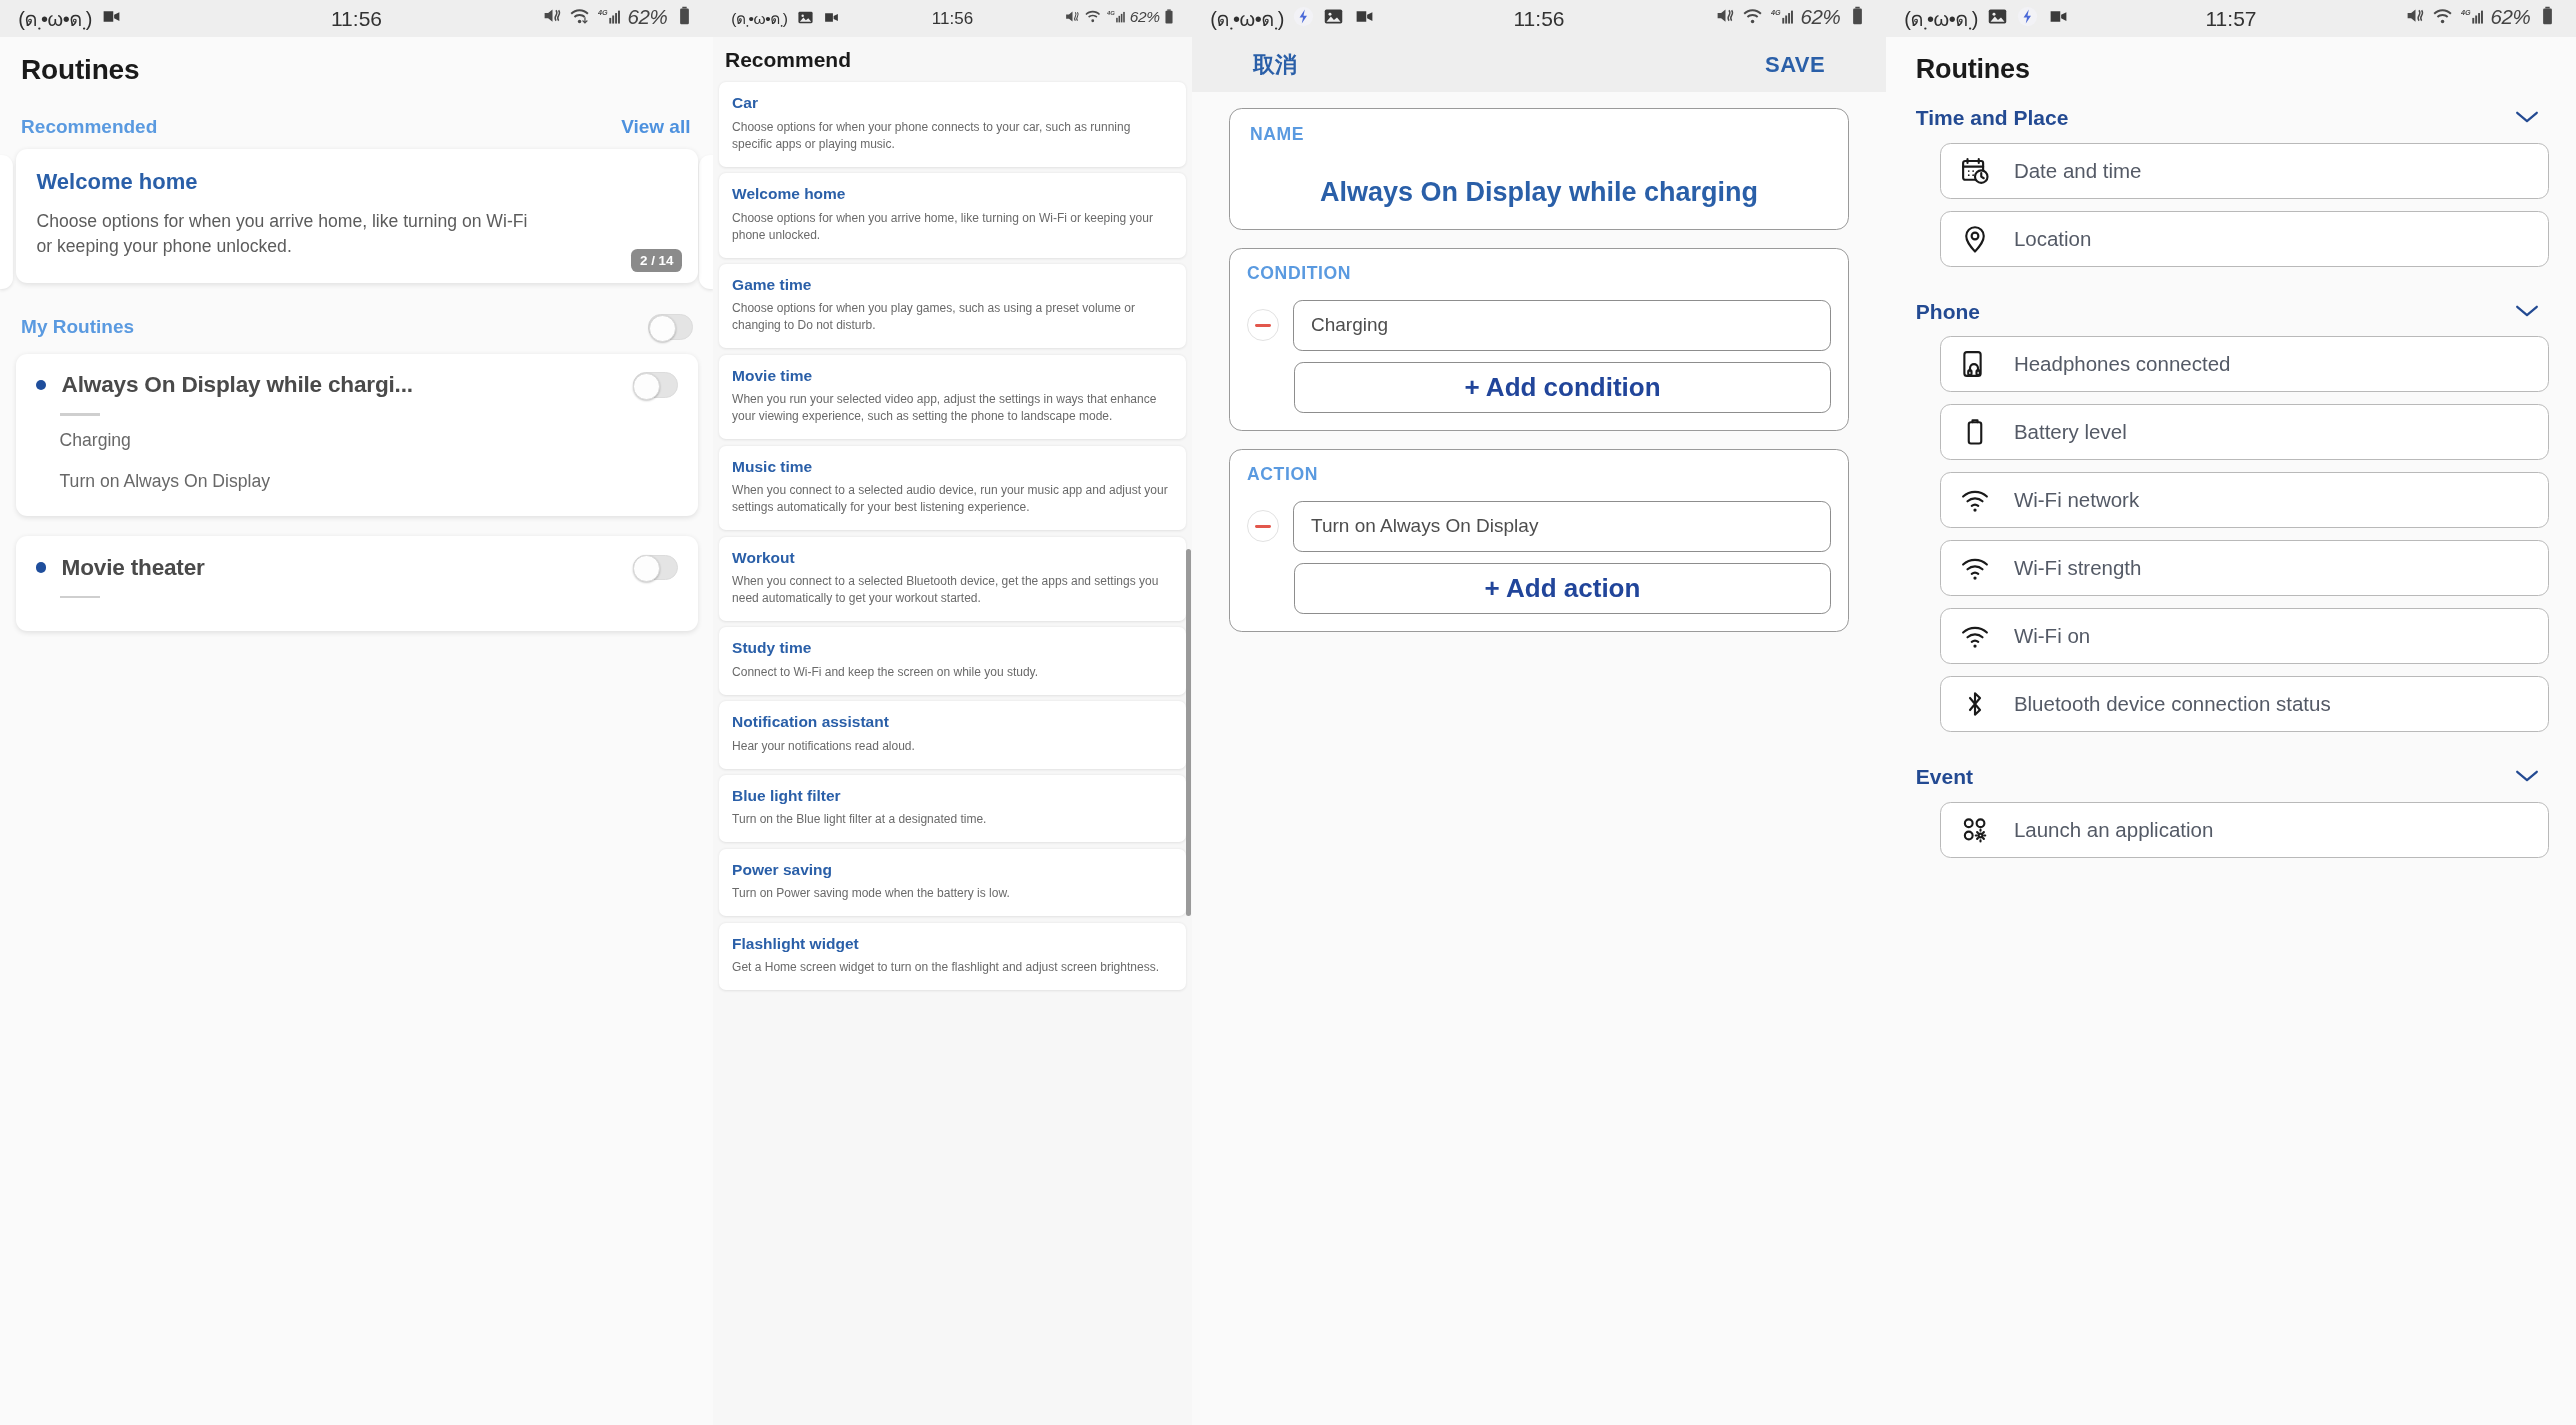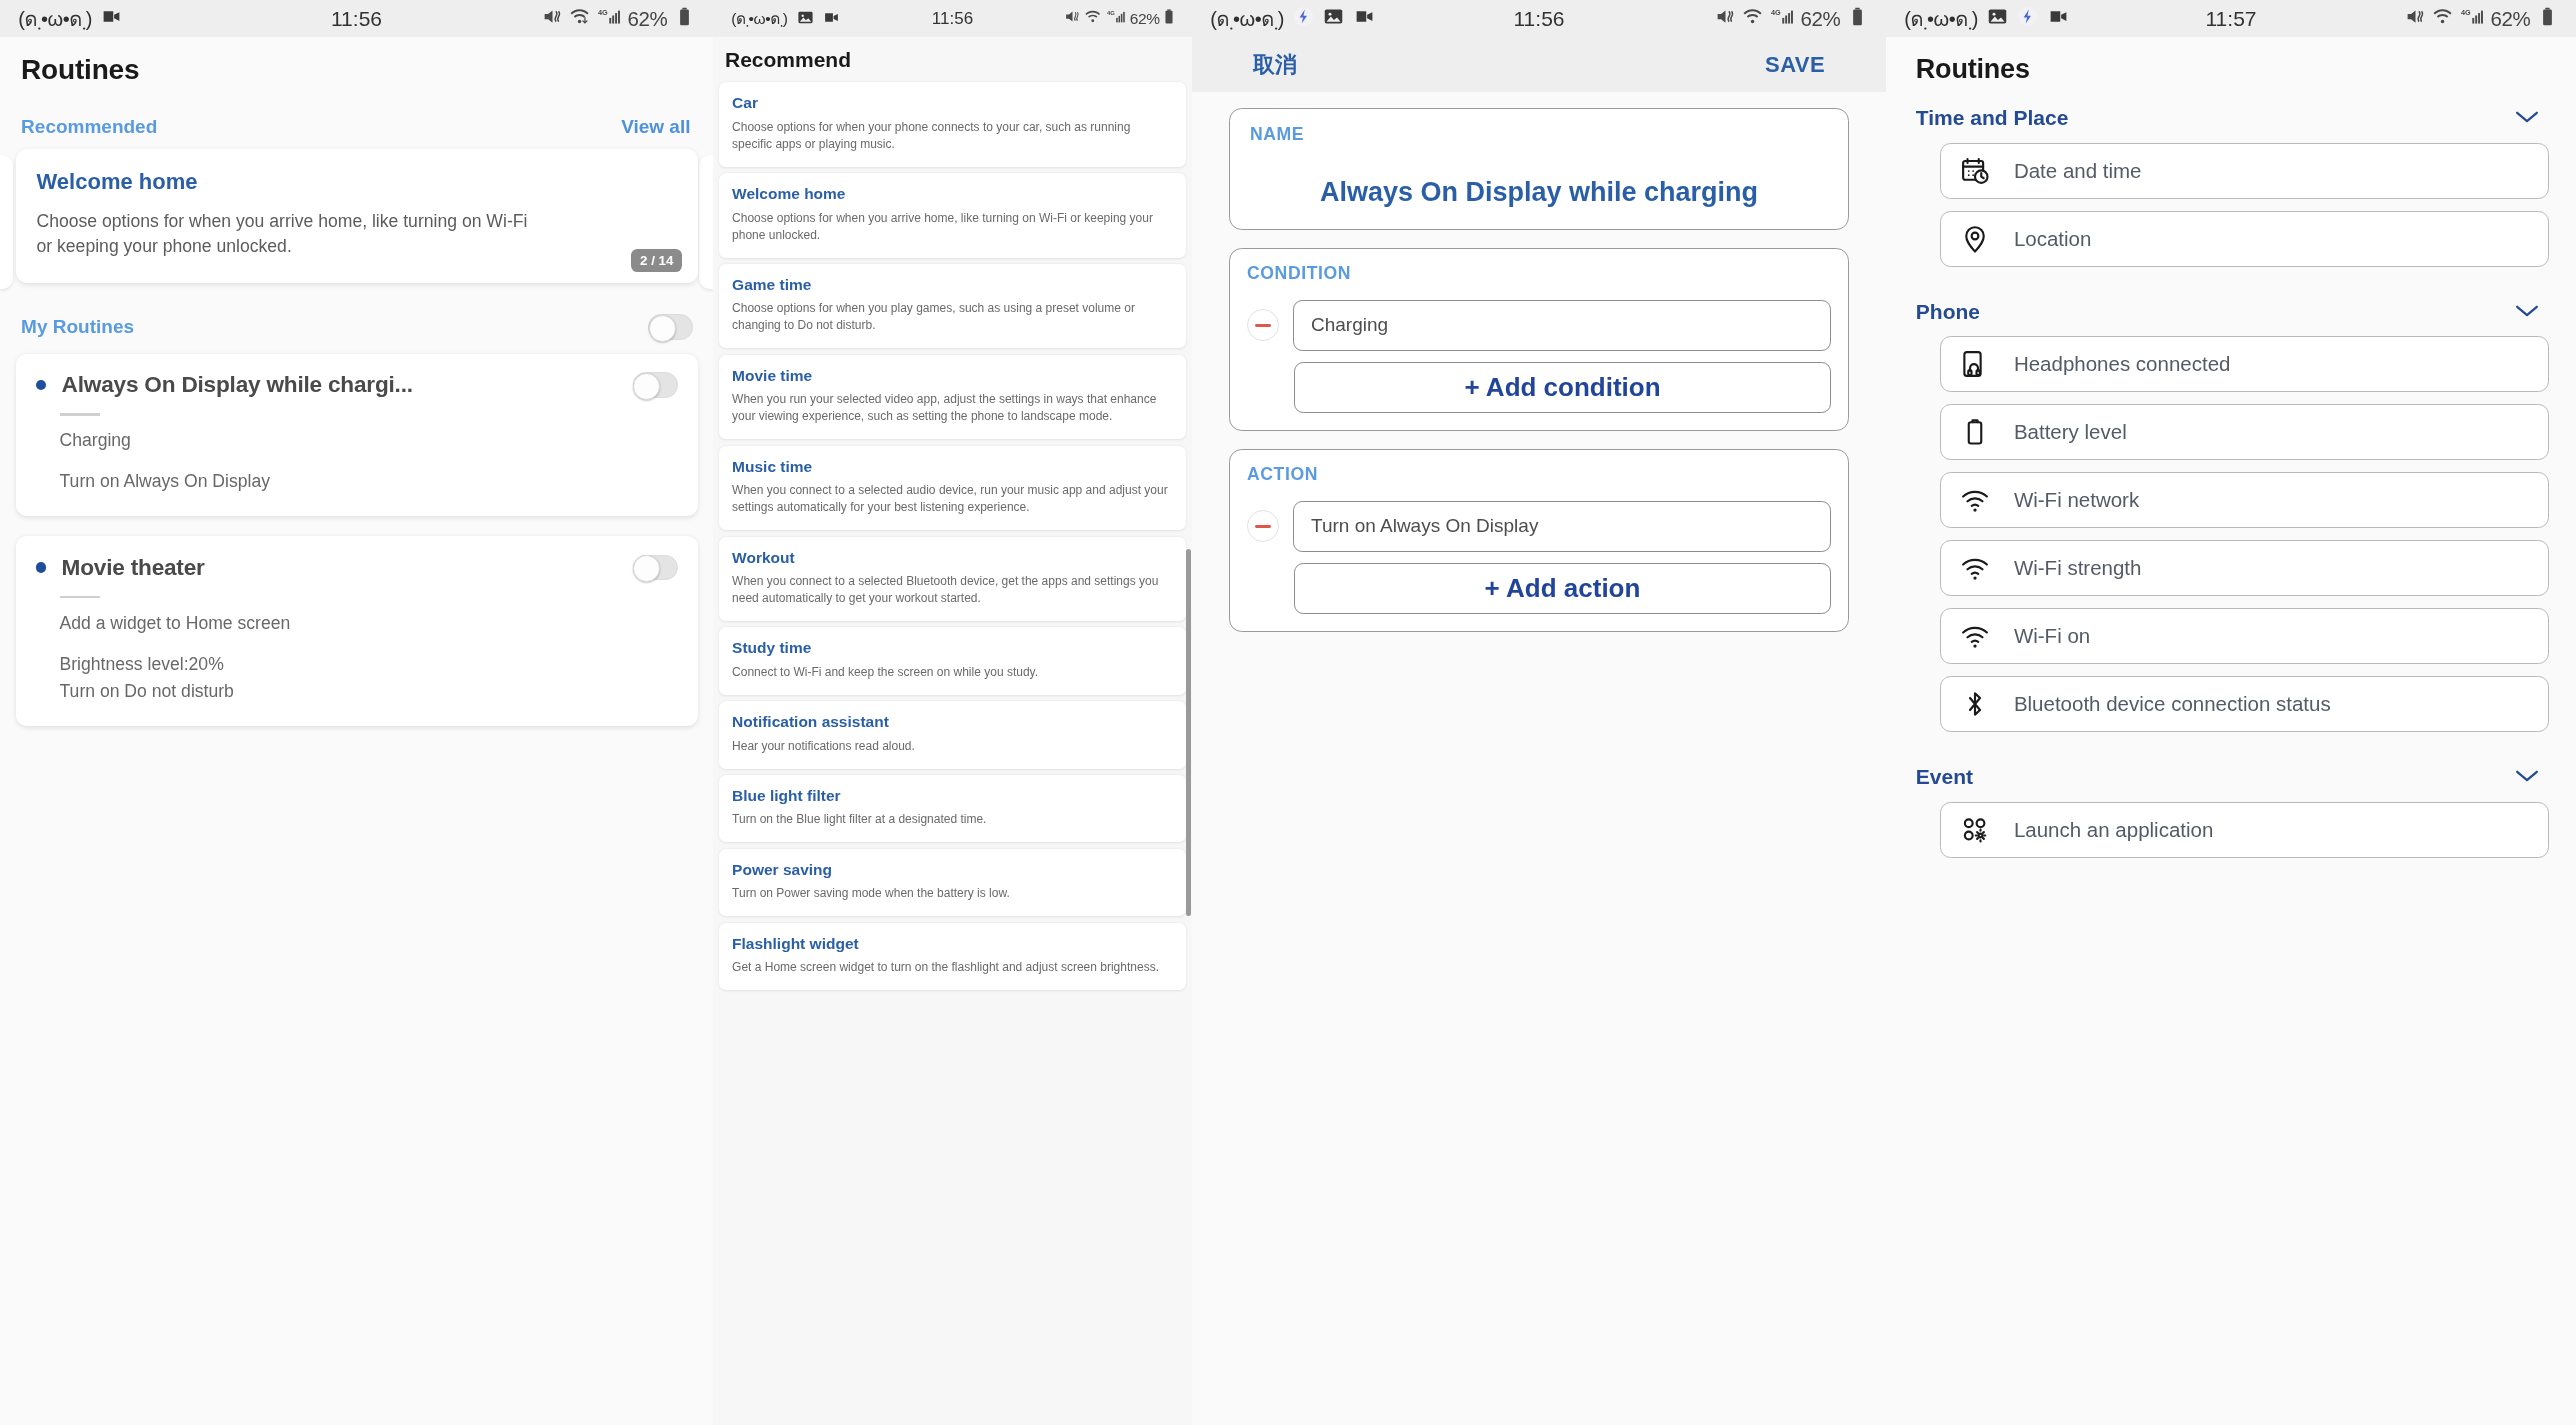--- a/index.html
+++ b/index.html
@@ -42,22 +42,22 @@
     color: #3a3a3a;
     position: relative;
   }
   .sb-left { display: flex; align-items: center; gap: 9.2px; flex: 0 0 auto; }
   .sb-emoticon { font-size: 20px; letter-spacing: -0.4px; color: #303030; white-space: nowrap; }
   .sb-clock {
     position: absolute; left: 0; right: 0; text-align: center;
     font-size: 21px; color: #333; font-weight: 400; pointer-events: none;
   }
   .sb-right {
-    margin-left: auto; display: flex; align-items: center; gap: 6.4px;
-    font-size: 20.5px; color: #4a4a4a; z-index: 2;
+    margin-left: auto; display: flex; gap: 6.4px;
+    font-size: 20.5px; color: #4a4a4a; z-index: 2; font-style: italic;
   }
   .sb-batt-text { font-size: 20.5px; color: #444; letter-spacing: -0.4px; }
   .ico { display: inline-block; vertical-align: middle; }
 
   
   .sb-ico-sm { width: 21px; height: 21px; }
   .sb-ico-md { width: 22.6px; height: 22.6px; }
 
   
   .p1-body { padding: 0 15.5px; background: #fafafa; height: calc(1426px - 37px); }
@@ -311,25 +311,20 @@
 
       <div class="routine-card">
         <div class="rc-head">
           <span class="rc-dot"></span>
           <span class="rc-name">Movie theater</span>
           <span class="switch">
               <span class="knob"></span>
             </span>
         </div>
         <div class="rc-rule"></div>
-        <div class="rc-lines">
-          <div class="rc-line">Add a widget to Home screen</div>
-          <div class="rc-line gap">Brightness level:20%</div>
-          <div class="rc-line">Turn on Do not disturb</div>
-        </div>
       </div>
     </div>
   </div>
 
   <div class="panel panel-2">
     <div class="statusbar">
       <div class="sb-left">
         <span class="sb-emoticon" style="font-size:15.5px">(ด຺•ω•ด຺)</span>
         <span class="ico">
           <svg style="width:17px;height:17px" viewBox="0 0 24 24">

